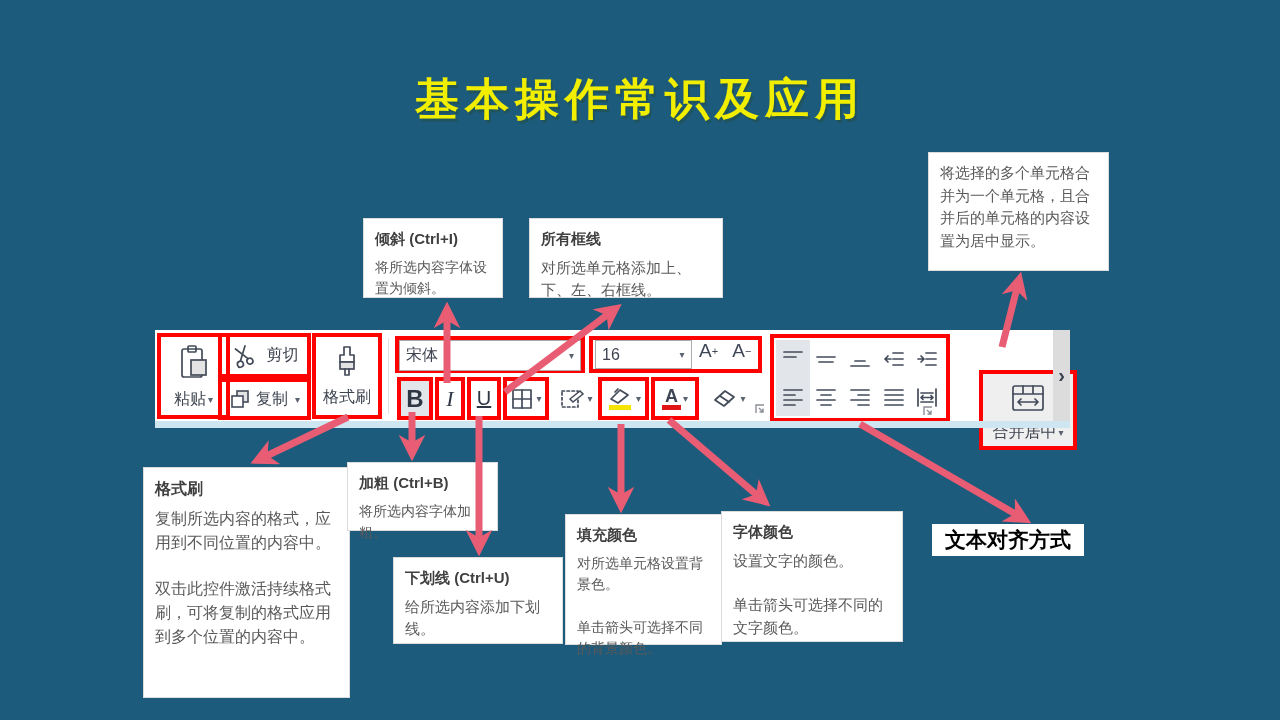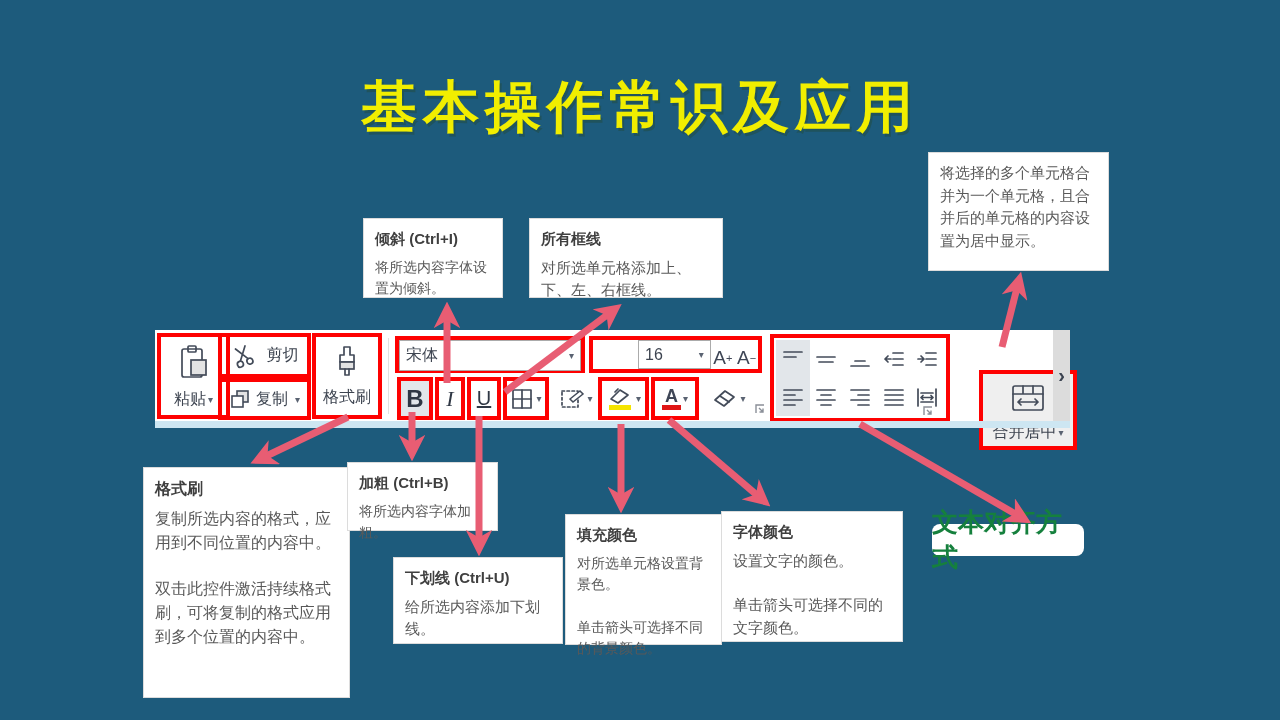--- a/index.html
+++ b/index.html
@@ -1,21 +1,21 @@
 <!DOCTYPE html>
 <html><head>
 <meta charset="utf-8">
 <style>
   html,body{margin:0;padding:0;background:#103c55;}
   #canvas{position:relative;width:1280px;height:720px;background:#1d5b7c;overflow:hidden;
           font-family:"Liberation Sans","DejaVu Sans",sans-serif;}
   .abs{position:absolute;box-sizing:border-box;}
 
   
-  #slide-title{left:0;right:0;top:70px;text-align:center;font-size:56px;font-weight:900;
+  #slide-title{left:0;right:0;top:70px;text-align:center;font-size:44px;font-weight:900;
     color:#f1ee00;letter-spacing:6px;text-shadow:2px 3px 0 rgba(40,60,0,.25);}
 
   
   #toolbar{left:155px;top:330px;width:915px;height:91px;background:#ffffff;}
   #toolbar-bottom{left:155px;top:421px;width:915px;height:7px;background:#cde6f2;}
   .redbox{border:4px solid #fe0101;}
   .tool-label{color:#3e4551;font-size:16px;white-space:nowrap;}
   .caret{color:#5a6372;font-size:10px;margin-left:2px;}
   .icon-stroke{stroke:#434b59;fill:none;stroke-width:1.7;stroke-linecap:round;stroke-linejoin:round;}
   .cell-sel{background:#e2e6ea;}
@@ -25,21 +25,21 @@
   .sep{background:#e1e1e1;}
 
   
   .callout{background:#ffffff;border:1px solid #dcdcdc;color:#595959;font-size:15px;
            line-height:1.5;padding:9px 11px;}
   .callout h4{margin:0 0 6px 0;font-size:15px;color:#3f3f3f;font-weight:bold;}
   .callout p{margin:0;}
   .callout p + p{margin-top:22px;}
 
   #align-label-box{background:#ffffff;display:flex;align-items:center;justify-content:center;
-    font-size:26px;font-weight:bold;color:#15803d;border-radius:8px;}
+    font-size:21px;font-weight:bold;color:#000000;}
 
   #arrow-layer{left:0;top:0;width:1280px;height:720px;z-index:60;pointer-events:none;}
   .bold-b{font-weight:800;font-size:24px;color:#2f3744;}
   .ital-i{font-family:"Liberation Serif","DejaVu Serif",serif;font-style:italic;font-size:22px;color:#2f3744;}
   .und-u{font-size:20px;color:#2f3744;text-decoration:underline;}
   .a-plusminus{font-size:19px;color:#3f4656;position:relative;}
   .a-plusminus sup{font-size:11px;}
   .fc-stack{display:flex;flex-direction:column;align-items:center;line-height:1;}
 </style>
 </head>
@@ -103,21 +103,21 @@
     <div class="abs sep" style="left:233px;top:8px;width:1px;height:76px;"></div>
 
     <div class="abs redbox" style="left:240px;top:6px;width:190px;height:37px;">
       <div class="combo" style="height:100%;">
         <span>宋体</span>
         <span class="caret">▾</span>
       </div>
     </div>
 
     <div class="abs redbox" style="left:434px;top:6px;width:173px;height:37px;">
-      <div style="display:flex;height:100%;align-items:flex-end;padding-left:43px;">
+      <div style="display:flex;height:100%;align-items:flex-start;">
         <div class="combo" style="width:92px;height:27px;margin-left:2px;">
           <span>16</span>
           <span class="caret">▾</span>
         </div>
         <div class="btn a-plusminus" style="width:38px;">
           <span>A</span>
             <sup>+</sup>
         </div>
         <div class="btn a-plusminus" style="width:36px;">
           <span>A</span>

